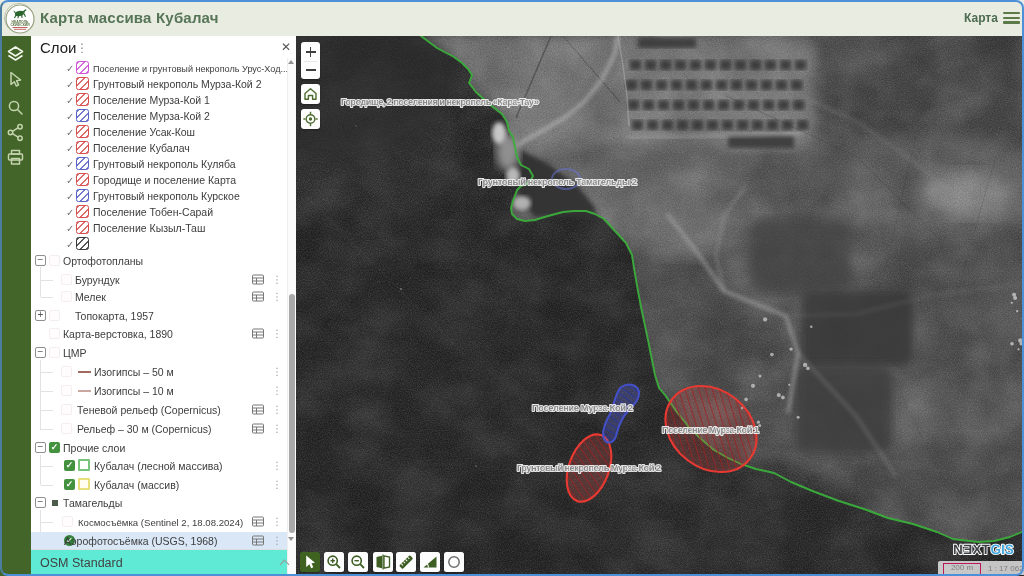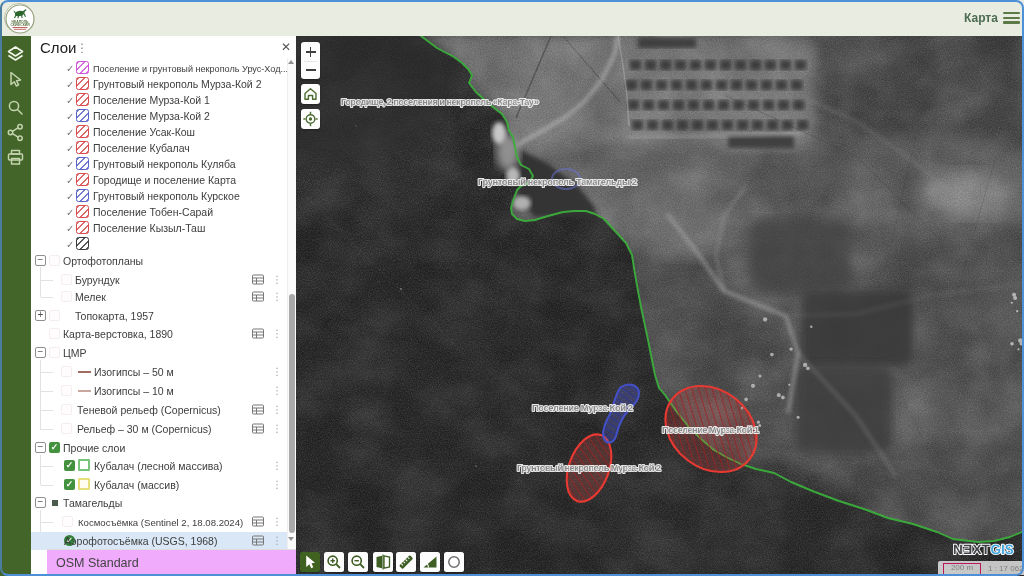--- a/index.html
+++ b/index.html
@@ -26,21 +26,21 @@
 .fchk{position:absolute;width:11px;height:11px;border:1px solid #f6eeee;background:#fefcfc;border-radius:2px;top:2px}
 .gchk{position:absolute;width:11px;height:11px;background:#44913f;border-radius:2px;top:2px;color:#fff;font-size:9px;line-height:11px;text-align:center;font-weight:bold}
 .gcirc{position:absolute;width:11px;height:11px;background:#35803a;border-radius:50%;top:2px;color:#fff;font-size:8px;line-height:11px;text-align:center;font-weight:bold}
 .tbl{position:absolute;left:221px;top:2px}
 .mdots{position:absolute;left:241px;top:2px;font-size:10px;color:#9a9a9a}
 .tline{position:absolute;background:#e2e2e2}
 
 #sctrack{position:absolute;left:256px;top:22px;width:9px;height:525px;background:#fbfbfb;border-left:1px solid #eee}
 #scthumb{position:absolute;left:257.5px;top:258px;width:6px;height:239px;background:#a9a9a9;border-radius:3px}
 
-#osmbar{position:absolute;left:16px;top:513px;width:256px;height:27px;background:#f0abfc;border-top:1px solid #ddd}
+#osmbar{position:absolute;left:0;top:513px;width:256px;height:27px;background:#5eead4;border-top:1px solid #ddd}
 #osmbar span{position:absolute;left:9px;top:6px;font-size:12.5px;color:#424242}
 #osmchev{position:absolute;left:250px;top:11px;width:7px;height:7px;border-left:1.5px solid #999;border-top:1.5px solid #999;transform:rotate(45deg)}
 
 .mctl{position:absolute;background:#fdfdfd;border-radius:3px;box-shadow:0 1px 2px rgba(0,0,0,.35);z-index:6}
 #zoomctl{left:301px;top:42px;width:19px;height:37px}
 #homectl{left:301px;top:84px;width:19px;height:20px}
 #locctl{left:301px;top:109px;width:19px;height:20px}
 
 .tbtn{position:absolute;top:552px;width:20px;height:20px;background:#fdfdfd;border-radius:2.5px;box-shadow:0 1px 2px rgba(0,0,0,.4);z-index:6}
 .tbtn.sel{background:#3f6220}
@@ -251,20 +251,21 @@
           <path d="M17.5 7.5 L20.5 5.2 L21.8 6 L20 7.2 L19.5 9 Z"></path>
           <path d="M10.5 10.5 L9 14 L10 14.2 L11.5 11.2 Z M13 11 L12.5 14.2 L13.6 14.3 L14 11.3 Z M16 10.8 L16.5 14 L17.5 14 L17.3 10.6 Z M18.5 9.8 L20 13 L21 12.7 L19.6 9.3 Z"></path>
           <path d="M10.8 8.2 L8.2 6.2 L9.8 9.2 Z"></path>
         </g>
         <text x="15" y="18.8" font-size="3.4" font-weight="bold" fill="#56703f" text-anchor="middle" font-family="Liberation Sans">НЕАПОЛЬ</text>
         <text x="15" y="22.2" font-size="3.4" font-weight="bold" fill="#56703f" text-anchor="middle" font-family="Liberation Sans">СКИФСКИЙ</text>
         <path d="M7.5 23.6 L22.5 23.6" stroke="#b04038" stroke-width="0.9"></path>
         <path d="M9 25.4 L21 25.4" stroke="#b04038" stroke-width="0.7"></path>
       </svg>
     </div>
+  <div id="title">Карта массива Кубалач</div>
   <div id="login">Карта</div>
   <div id="burger">
       <div></div>
       <div></div>
       <div></div>
     </div>
 </div>
 <div id="sidebar">
 <div class="sbi" style="top:9px"><svg width="19" height="19" viewBox="0 0 19 19">
         <path d="M9.5 2 L16.5 6.5 L9.5 11 L2.5 6.5 Z" stroke="#f2f7ea" stroke-width="1.6" fill="none" stroke-linejoin="round"></path>

